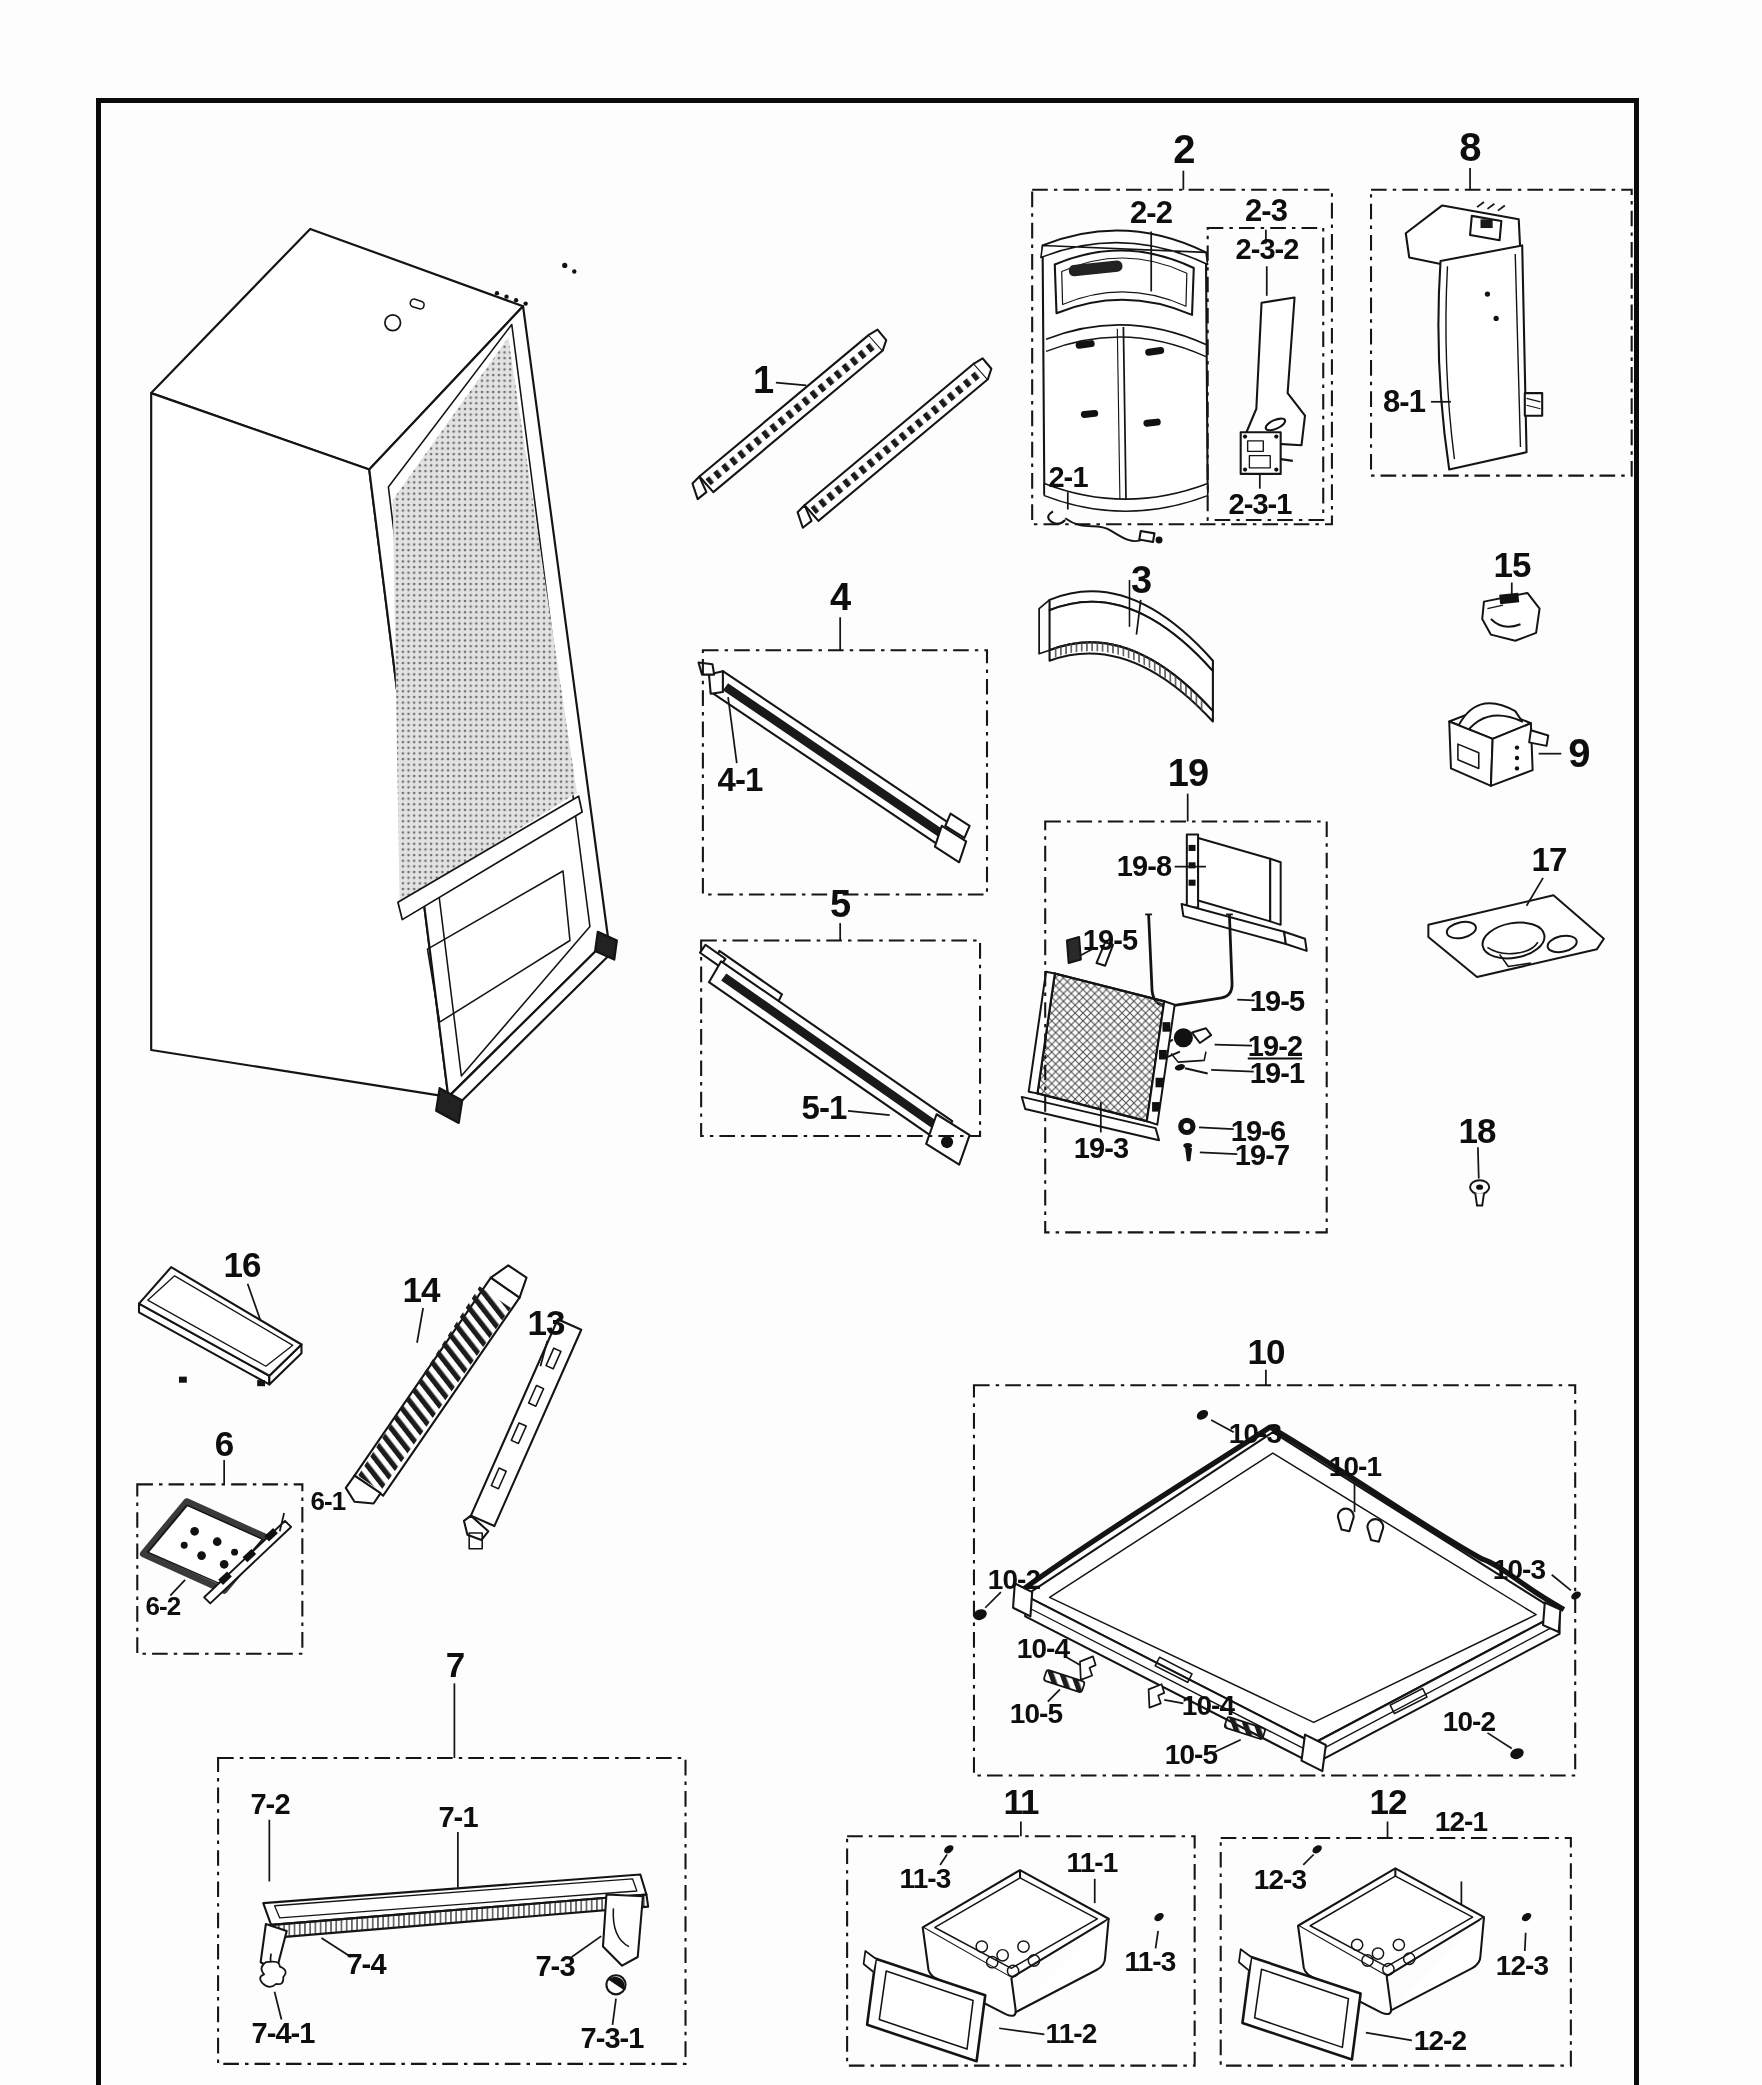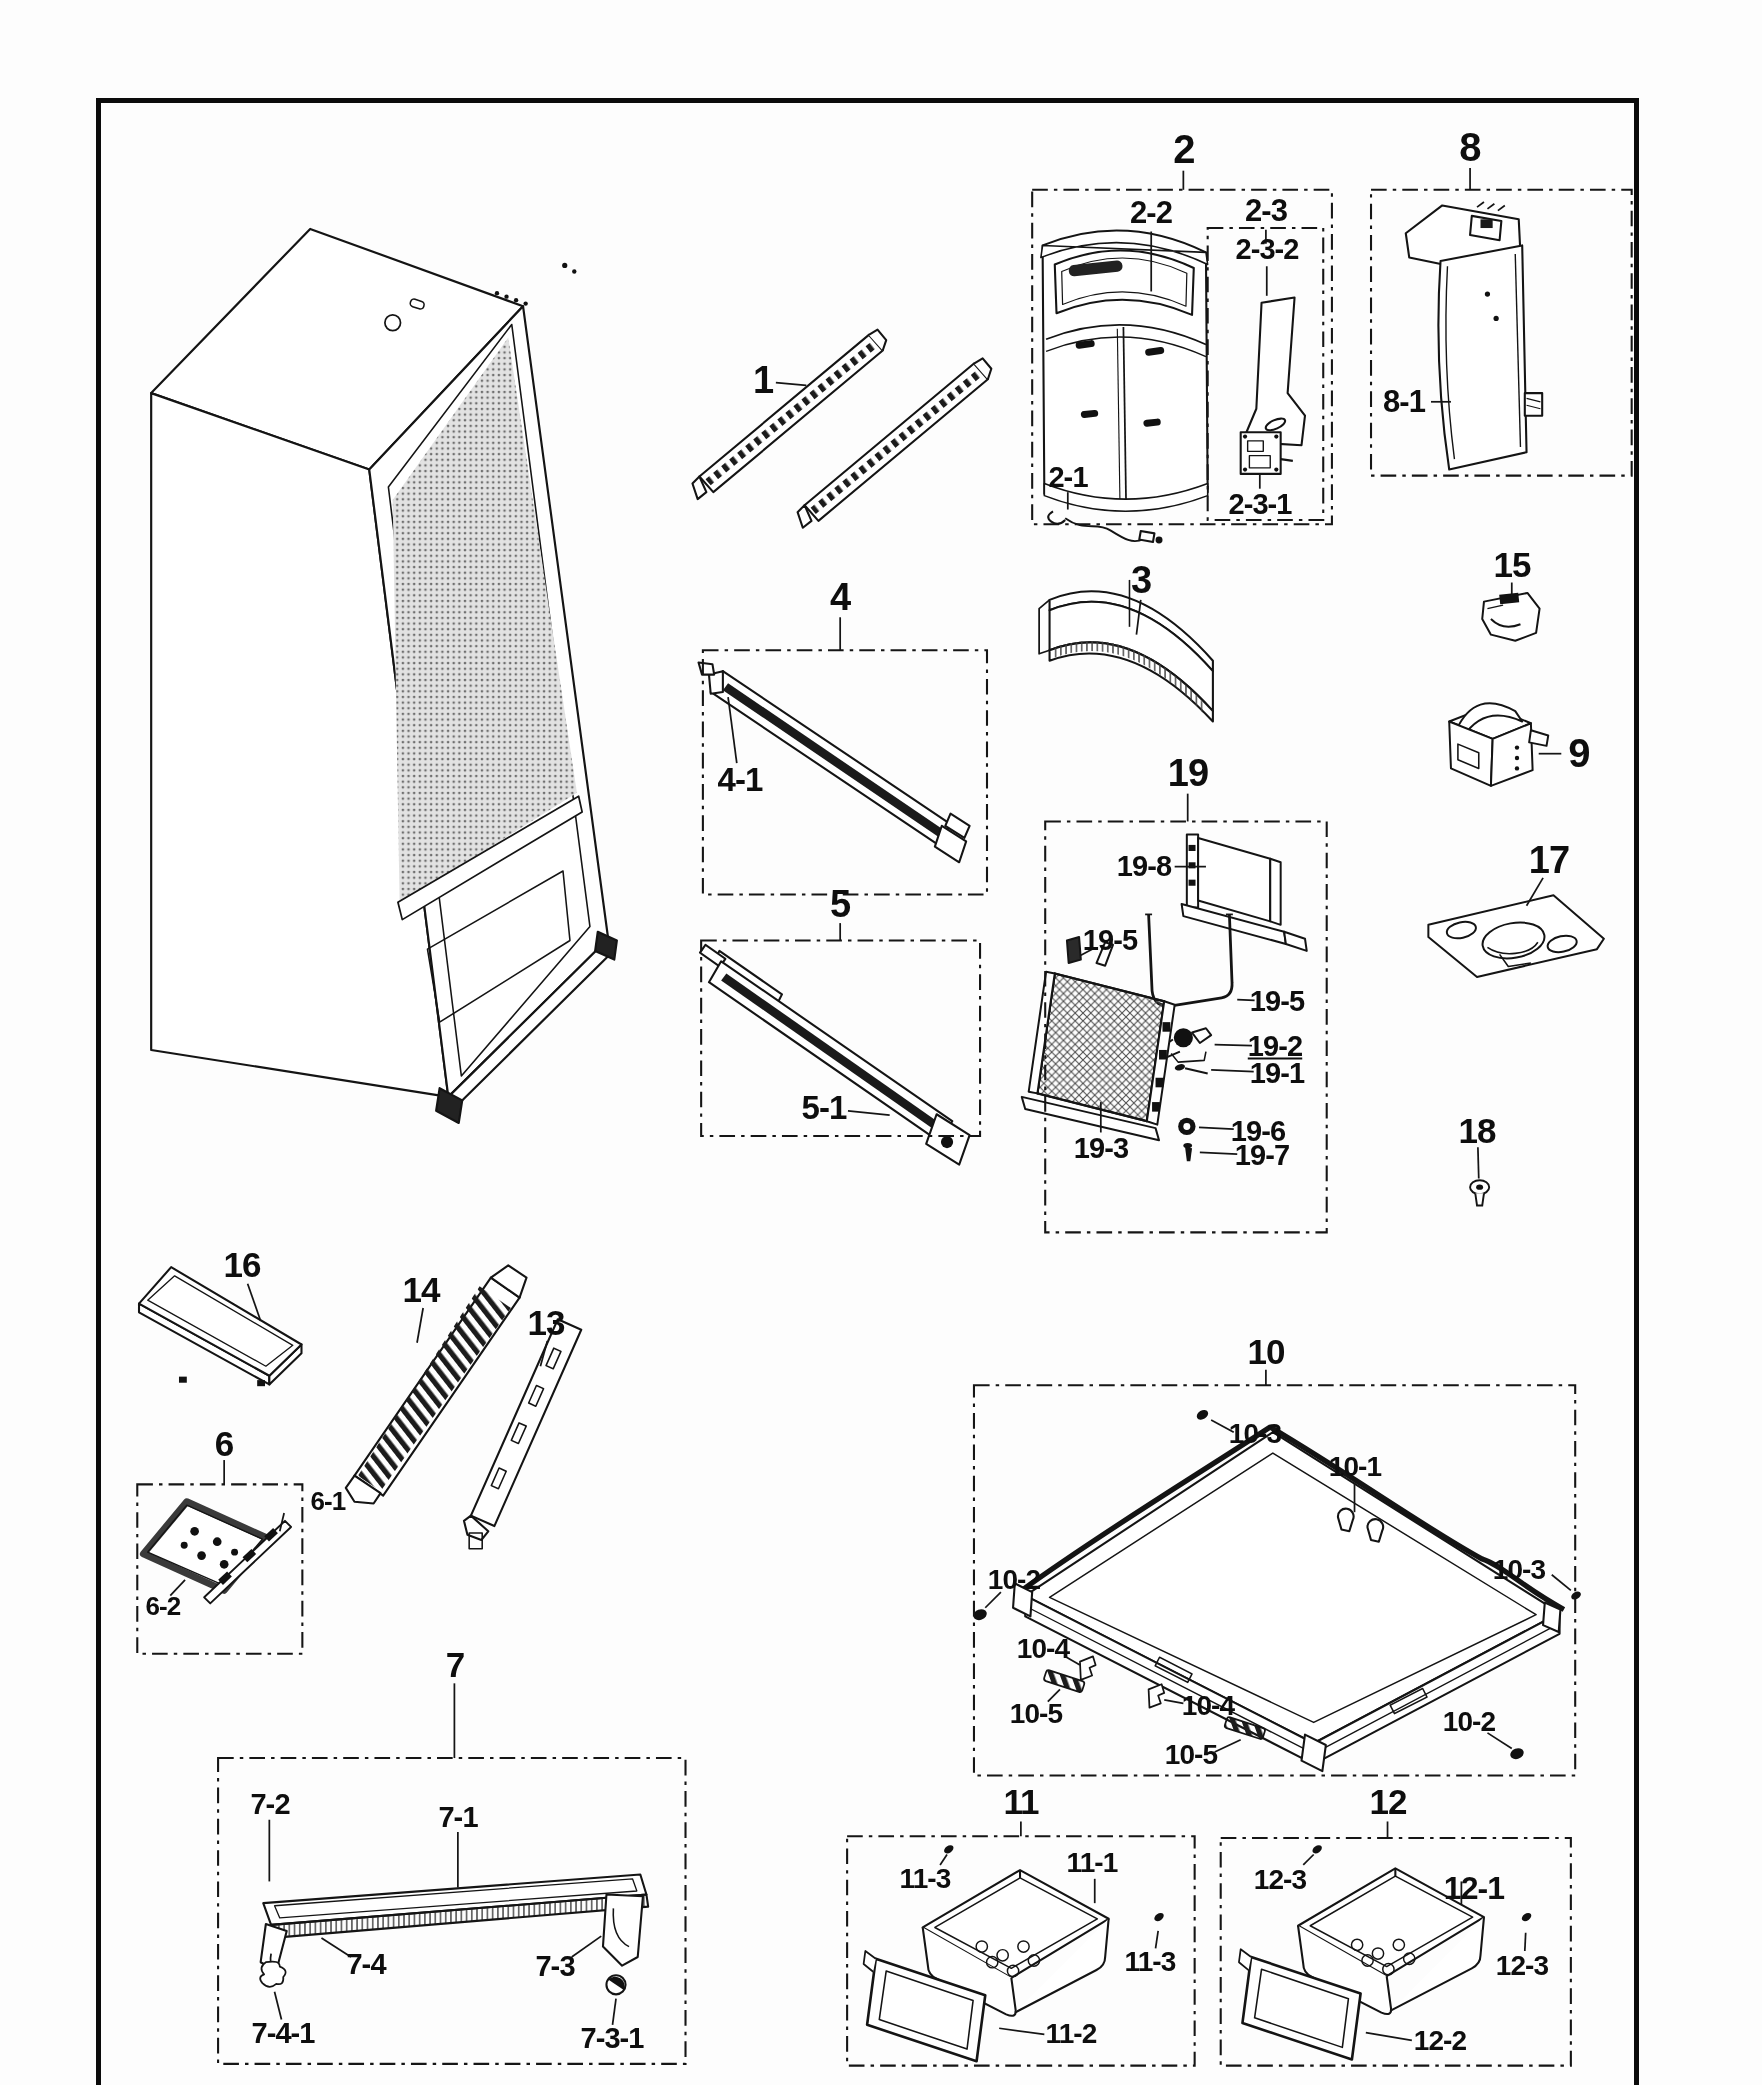--- a/index.html
+++ b/index.html
@@ -455,21 +455,21 @@
       <div class="plabel" style="left: 1277px; top: 1001px; font-size: 29px;">19-5</div>
       <div class="plabel" style="left: 1275px; top: 1046px; font-size: 29px; text-decoration: underline;">19-2</div>
       <div class="plabel" style="left: 1277px; top: 1073px; font-size: 29px;">19-1</div>
       <div class="plabel" style="left: 1101px; top: 1148px; font-size: 29px;">19-3</div>
       <div class="plabel" style="left: 1258px; top: 1131px; font-size: 29px;">19-6</div>
       <div class="plabel" style="left: 1262px; top: 1155px; font-size: 29px;">19-7</div>
       <div class="plabel" style="left: 840px; top: 904px; font-size: 38px;">5</div>
       <div class="plabel" style="left: 824px; top: 1108px; font-size: 33px;">5-1</div>
       <div class="plabel" style="left: 1512px; top: 565px; font-size: 35px;">15</div>
       <div class="plabel" style="left: 1579px; top: 753px; font-size: 40px;">9</div>
-      <div class="plabel" style="left: 1549px; top: 860px; font-size: 38px;">17</div>
+      <div class="plabel" style="left: 1549px; top: 860px; font-size: 33px;">17</div>
       <div class="plabel" style="left: 1477px; top: 1131px; font-size: 35px;">18</div>
       <div class="plabel" style="left: 242px; top: 1265px; font-size: 35px;">16</div>
       <div class="plabel" style="left: 421px; top: 1290px; font-size: 35px;">14</div>
       <div class="plabel" style="left: 546px; top: 1323px; font-size: 35px;">13</div>
       <div class="plabel" style="left: 224px; top: 1444px; font-size: 35px;">6</div>
       <div class="plabel" style="left: 284px; top: 1501px; font-size: 26px; margin-left: 44px;">6-1</div>
       <div class="plabel" style="left: 163px; top: 1606px; font-size: 26px;">6-2</div>
       <div class="plabel" style="left: 455px; top: 1665px; font-size: 35px;">7</div>
       <div class="plabel" style="left: 270px; top: 1804px; font-size: 29px;">7-2</div>
       <div class="plabel" style="left: 458px; top: 1817px; font-size: 29px;">7-1</div>
@@ -487,18 +487,18 @@
       <div class="plabel" style="left: 1208px; top: 1706px; font-size: 28px;">10-4</div>
       <div class="plabel" style="left: 1191px; top: 1755px; font-size: 28px;">10-5</div>
       <div class="plabel" style="left: 1469px; top: 1722px; font-size: 28px;">10-2</div>
       <div class="plabel" style="left: 1021px; top: 1802px; font-size: 35px;">11</div>
       <div class="plabel" style="left: 925px; top: 1879px; font-size: 28px;">11-3</div>
       <div class="plabel" style="left: 1092px; top: 1863px; font-size: 28px;">11-1</div>
       <div class="plabel" style="left: 1150px; top: 1962px; font-size: 28px;">11-3</div>
       <div class="plabel" style="left: 1071px; top: 2034px; font-size: 28px;">11-2</div>
       <div class="plabel" style="left: 1388px; top: 1802px; font-size: 35px;">12</div>
       <div class="plabel" style="left: 1280px; top: 1880px; font-size: 28px;">12-3</div>
-      <div class="plabel" style="left: 1461px; top: 1888px; font-size: 32px; margin-left: 13px;">12-1</div>
+      <div class="plabel" style="left: 1461px; top: 1822px; font-size: 28px;">12-1</div>
       <div class="plabel" style="left: 1522px; top: 1966px; font-size: 28px;">12-3</div>
       <div class="plabel" style="left: 1440px; top: 2041px; font-size: 28px;">12-2</div>
     </div>
 </div>
 
 
 </body></html>

